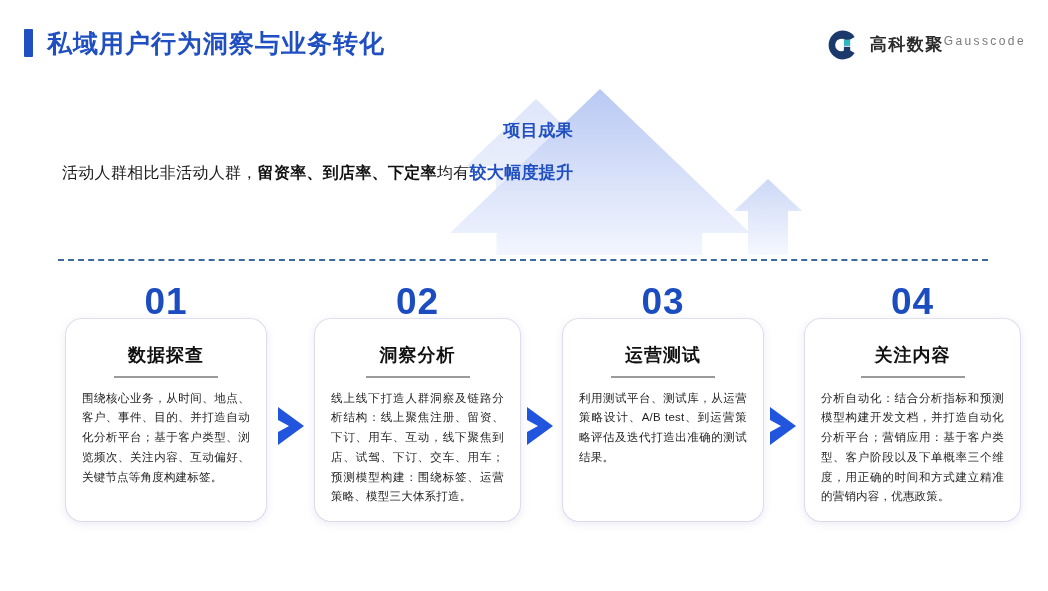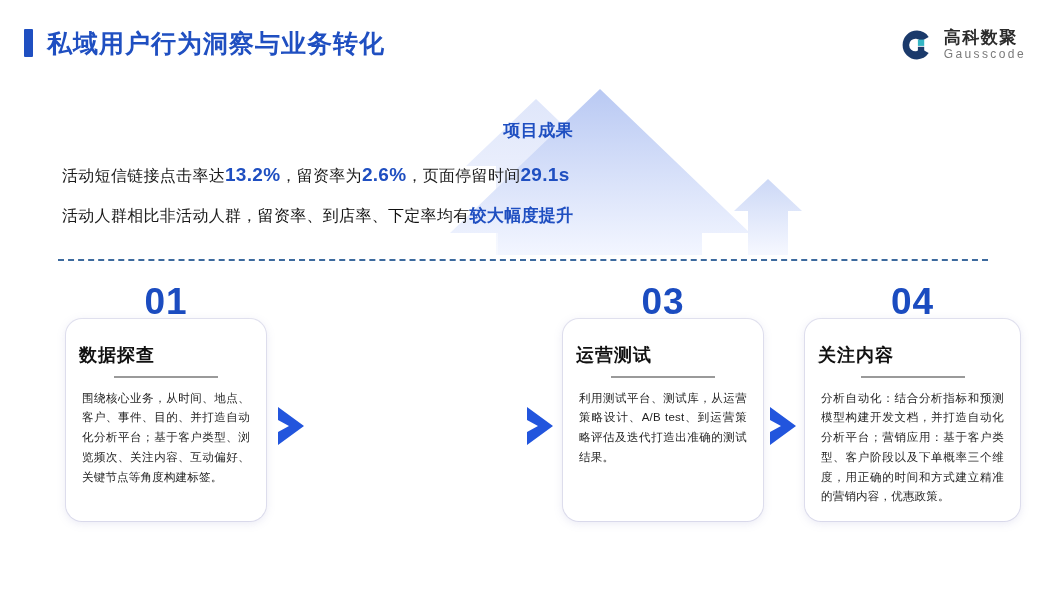--- a/index.html
+++ b/index.html
@@ -60,21 +60,21 @@
 
   
   .logo {
     position: absolute;
     right: 22px; top: 16px;
     display: flex;
     align-items: center;
     gap: 9px;
   }
   .logo-mark { width: 36px; height: 36px; flex: none; }
-  .logo-text { display: flex; flex-direction: column; justify-content: flex-end; }
+  .logo-text { display: flex; justify-content: flex-end; }
   .logo-cn {
     font-size: 17px;
     font-weight: bold;
     color: #2b2b2b;
     letter-spacing: 1.5px;
     line-height: 1.15;
   }
   .logo-en {
     font-size: 12px;
     color: #7a7a7a;
@@ -102,21 +102,21 @@
     letter-spacing: 0.3px;
     line-height: 1.35;
     margin-bottom: 17px;
     white-space: nowrap;
   }
   .metric {
     font-size: 19px;
     font-weight: bold;
     color: #1f4fc1;
   }
-  .strong-dark { font-weight: normal; color: #111111; }
+  .strong-dark { font-weight: bold; color: #111111; }
   .strong-blue { font-weight: bold; color: #1f4fc1; font-size: 17px; }
 
   
   .divider {
     position: absolute;
     left: 58px; top: 248px;
     width: 930px;
     border-top: 2px dashed #3d6a9e;
     z-index: 2;
   }
@@ -150,20 +150,21 @@
     top: -36px;
     left: 0; right: 0;
     text-align: center;
     font-size: 37px;
     font-weight: bold;
     color: #1b4cc0;
     letter-spacing: 1px;
     line-height: 1;
   }
   .step-title {
+    text-align: center;
     font-size: 18px;
     font-weight: bold;
     color: #111111;
     letter-spacing: 1px;
     line-height: 1.2;
   }
   .step-rule {
     width: 104px;
     height: 2px;
     background: #9a9a9a;
@@ -238,40 +239,43 @@
       <div class="logo-text">
         <div class="logo-cn">高科数聚</div>
         <div class="logo-en">Gausscode</div>
       </div>
     </div>
   </div>
 
   <div class="results">
     <div class="results-heading">项目成果</div>
 
-    <div class="results-line">
-      <span>活动短信链接点击率达</span><span class="metric">13.2%</span><span>，留资率为</span><span class="metric">2.6%</span><span>，页面停留时间</span><span class="metric">29.1s</span>
-    </div>
 
     <div class="results-line">
       <span>活动人群相比非活动人群，</span><span class="strong-dark">留资率、到店率、下定率</span><span>均有</span><span class="strong-blue">较大幅度提升</span>
     </div>
   </div>
 
   <div class="divider"></div>
 
   <div class="steps">
 
     <div class="step step-0">
       <div class="step-number">01</div>
       <div class="step-title">数据探查</div>
       <div class="step-rule"></div>
       <div class="step-body">围绕核心业务，从时间、地点、客户、事件、目的、并打造自动化分析平台；基于客户类型、浏览频次、关注内容、互动偏好、关键节点等角度构建标签。</div>
     </div>
 
+    <div class="step step-1">
+      <div class="step-number">02</div>
+      <div class="step-title">洞察分析</div>
+      <div class="step-rule"></div>
+      <div class="step-body">线上线下打造人群洞察及链路分析结构：线上聚焦注册、留资、下订、用车、互动，线下聚焦到店、试驾、下订、交车、用车；预测模型构建：围绕标签、运营策略、模型三大体系打造。</div>
+    </div>
 
     <div class="step step-2">
       <div class="step-number">03</div>
       <div class="step-title">运营测试</div>
       <div class="step-rule"></div>
       <div class="step-body">利用测试平台、测试库，从运营策略设计、A/B test、到运营策略评估及迭代打造出准确的测试结果。</div>
     </div>
 
     <div class="step step-3">
       <div class="step-number">04</div>

